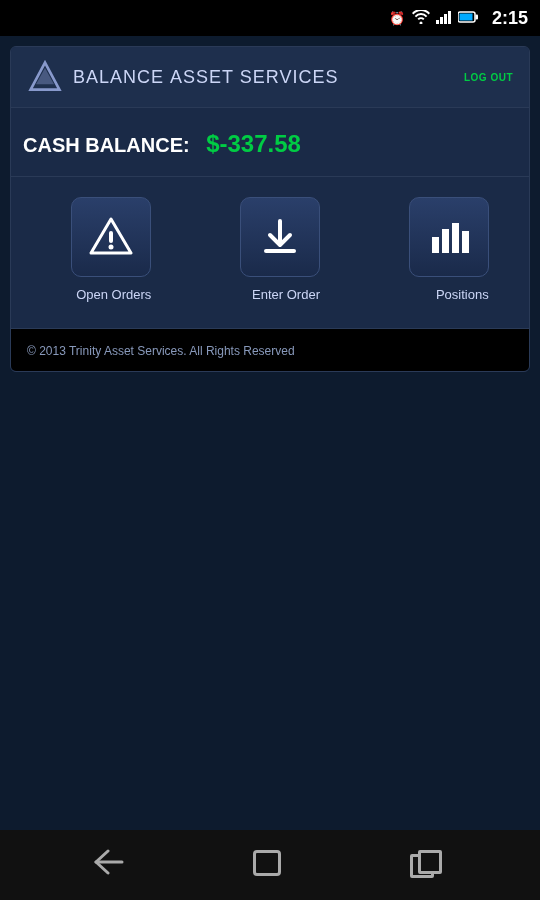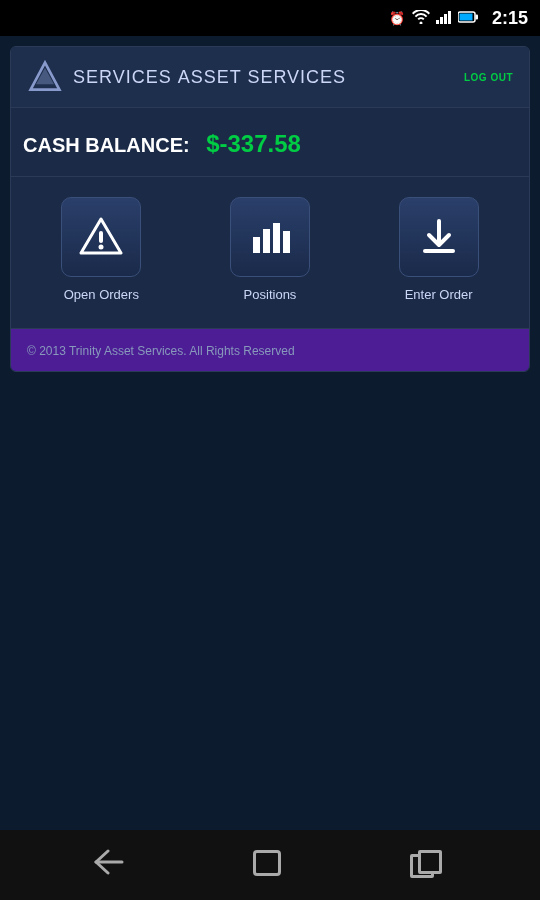--- a/index.html
+++ b/index.html
@@ -118,21 +118,21 @@
       flex-direction: row;
       justify-content: space-around;
       align-items: flex-start;
       padding: 20px 10px 24px 10px;
       gap: 8px;
       border-bottom: 1px solid #2a3a57;
     }
     .menu-item {
       display: flex;
       flex-direction: column;
-      align-items: center;
+      align-items: flex-end;
       gap: 10px;
       cursor: pointer;
       width: 100px;
     }
     .menu-icon-box {
       width: 80px;
       height: 80px;
       background: linear-gradient(180deg, #2a3f6a 0%, #1a2a4a 100%);
       border-radius: 10px;
       border: 1px solid #3a4f7a;
@@ -148,21 +148,21 @@
     .menu-label {
       color: #ccd6f6;
       font-size: 13px;
       text-align: center;
       line-height: 1.3;
     }
 
     
     .app-footer {
       padding: 12px 16px;
-      background-color: #4c1d95;
+      background-color: #000000;
     }
     .footer-text {
       color: #8899bb;
       font-size: 12px;
     }
 
     
     .bottom-nav {
       width: 100%;
       height: 70px;
@@ -220,21 +220,21 @@
   <div class="app-card">
 
     <div class="app-header">
       <div class="header-left">
 
         <svg class="logo-triangle" viewBox="0 0 40 40">
           <polygon points="20,4 36,34 4,34" fill="none" stroke="#8899cc" stroke-width="3"></polygon>
           <polygon points="20,10 30,28 10,28" fill="#8899cc" opacity="0.4"></polygon>
         </svg>
         <span class="header-title">
-          <span>SERVICES</span>&nbsp;<span style="font-weight:normal;color:#ccd6f6;text-align:right;">ASSET SERVICES</span>
+          <span>BALANCE</span>&nbsp;<span style="font-weight:normal;color:#ccd6f6;text-align:right;">ASSET SERVICES</span>
         </span>
       </div>
       <span class="logout-btn">LOG OUT</span>
     </div>
 
     <div class="cash-balance-section">
       <span class="cash-balance-label">CASH BALANCE:</span>
       <span class="cash-balance-value">$-337.58</span>
     </div>
 
@@ -242,45 +242,45 @@
 
       <div class="menu-item">
         <div class="menu-icon-box">
           <svg viewBox="0 0 44 44" fill="white">
             <polygon points="22,4 42,38 2,38" fill="none" stroke="white" stroke-width="3" stroke-linejoin="round"></polygon>
             <rect x="20" y="16" width="4" height="12" rx="2" fill="white"></rect>
             <circle cx="22" cy="32" r="2.5" fill="white"></circle>
           </svg>
         </div>
         <span class="menu-label">Open Orders</span>
+      </div>
+
+      <div class="menu-item">
+        <div class="menu-icon-box">
+          <svg viewBox="0 0 44 44" fill="white">
+            <path d="M22 6 L22 28" stroke="white" stroke-width="4" stroke-linecap="round"></path>
+            <path d="M12 20 L22 30 L32 20" stroke="white" stroke-width="4" fill="none" stroke-linecap="round" stroke-linejoin="round"></path>
+            <path d="M8 36 L36 36" stroke="white" stroke-width="4" stroke-linecap="round"></path>
+          </svg>
+        </div>
+        <span class="menu-label">Enter Order</span>
       </div>
 
       <div class="menu-item">
         <div class="menu-icon-box">
           <svg viewBox="0 0 44 44" fill="white">
             <rect x="5" y="22" width="7" height="16"></rect>
             <rect x="15" y="14" width="7" height="24"></rect>
             <rect x="25" y="8" width="7" height="30"></rect>
             <rect x="35" y="16" width="7" height="22"></rect>
           </svg>
         </div>
         <span class="menu-label">Positions</span>
       </div>
 
-      <div class="menu-item">
-        <div class="menu-icon-box">
-          <svg viewBox="0 0 44 44" fill="white">
-            <path d="M22 6 L22 28" stroke="white" stroke-width="4" stroke-linecap="round"></path>
-            <path d="M12 20 L22 30 L32 20" stroke="white" stroke-width="4" fill="none" stroke-linecap="round" stroke-linejoin="round"></path>
-            <path d="M8 36 L36 36" stroke="white" stroke-width="4" stroke-linecap="round"></path>
-          </svg>
-        </div>
-        <span class="menu-label">Enter Order</span>
-      </div>
-
 
     </div>
 
     <div class="app-footer">
       <span class="footer-text">© 2013 Trinity Asset Services. All Rights Reserved</span>
     </div>
 
   </div>
 </div>
 

